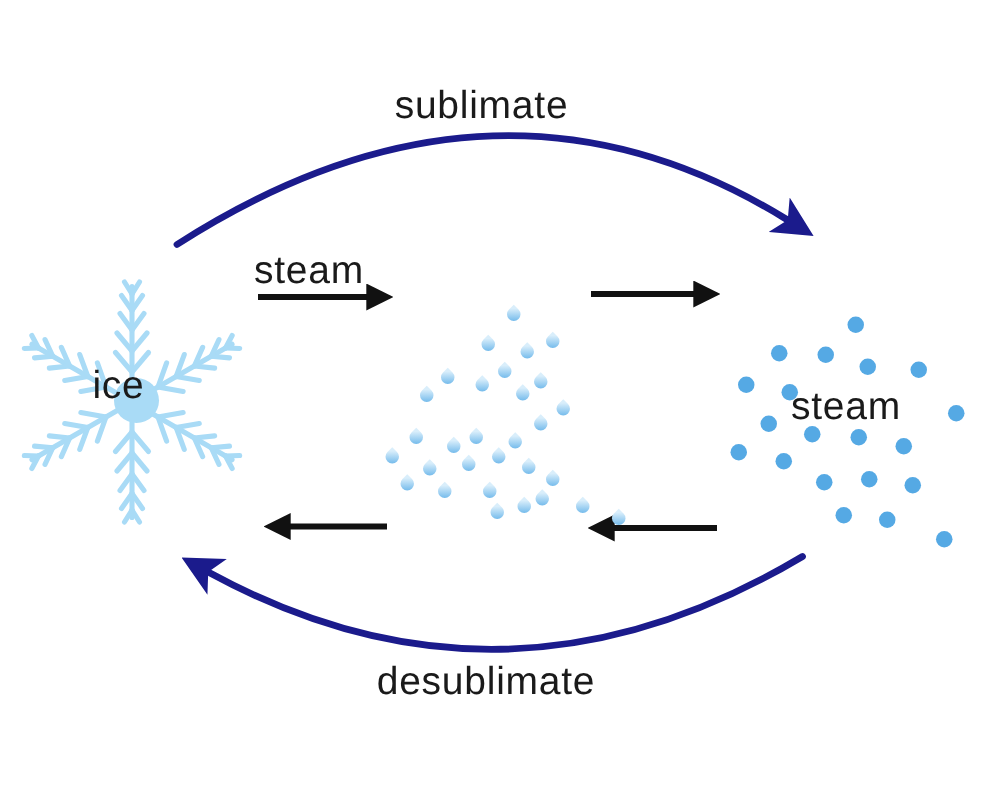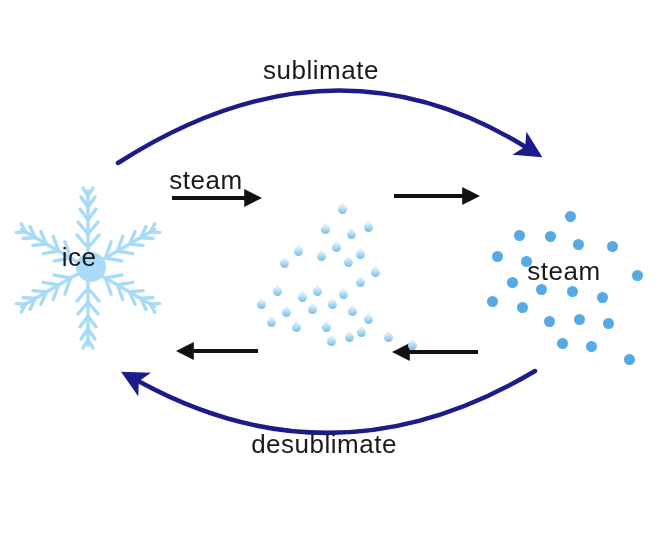--- a/index.html
+++ b/index.html
@@ -138,15 +138,15 @@
       <div class="steam-dot" style="left: 609px; top: 324px;"></div>
       <div class="steam-dot" style="left: 563px; top: 344px;"></div>
       <div class="steam-dot" style="left: 592px; top: 347px;"></div>
       <div class="steam-dot" style="left: 630px; top: 360px;"></div>
     </div>
 
   <div class="label" style="left:321px;top:70px">sublimate</div>
   <div class="label" style="left:206px;top:180px">steam</div>
   <div class="label" style="left:79px;top:257px">ice</div>
   <div class="label" style="left:564px;top:271px">steam</div>
-  <div class="label" style="left:324px;top:444px">desublimate</div>
+  <div class="label" style="left:324px;top:454px">desublimate</div>
 
 </div>
 
 </body></html>

